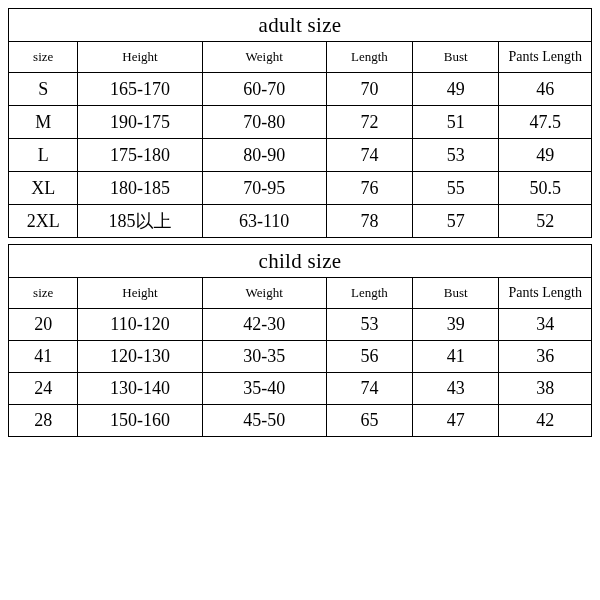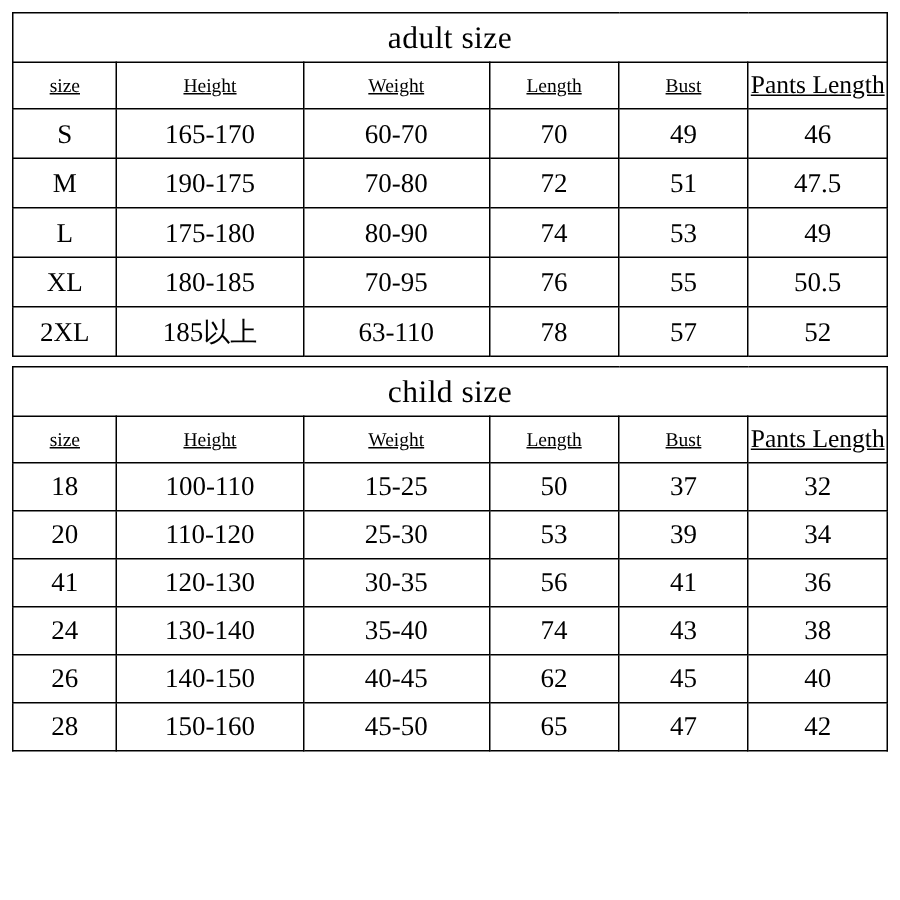--- a/index.html
+++ b/index.html
@@ -41,24 +41,23 @@
   }
   .tbl-title {
     font-size: 21px;
     font-weight: bold;
     height: 32px;
     letter-spacing: 0.3px;
   }
   .hdr {
     font-size: 13px;
     height: 30px;
-    text-decoration: underline;
   }
   .hdr.small {
-    font-size: 17px;
+    font-size: 14px;
   }
   .cell {
     font-size: 18px;
     height: 32px;
   }
   .cell.bold {
     font-weight: bold;
   }
   .col-size    { width: 66px; }
   .col-height  { width: 118px; }
@@ -153,31 +152,23 @@
       </tr>
       <tr>
         <td class="hdr">size</td>
         <td class="hdr">Height</td>
         <td class="hdr">Weight</td>
         <td class="hdr">Length</td>
         <td class="hdr">Bust</td>
         <td class="hdr small">Pants Length</td>
       </tr>
       <tr>
-        <td class="cell">18</td>
-        <td class="cell">100-110</td>
-        <td class="cell">15-25</td>
-        <td class="cell">50</td>
-        <td class="cell">37</td>
-        <td class="cell">32</td>
-      </tr>
-      <tr>
         <td class="cell">20</td>
         <td class="cell">110-120</td>
-        <td class="cell">25-30</td>
+        <td class="cell">42-30</td>
         <td class="cell">53</td>
         <td class="cell">39</td>
         <td class="cell">34</td>
       </tr>
       <tr>
         <td class="cell">41</td>
         <td class="cell">120-130</td>
         <td class="cell">30-35</td>
         <td class="cell">56</td>
         <td class="cell">41</td>
@@ -185,28 +176,20 @@
       </tr>
       <tr>
         <td class="cell">24</td>
         <td class="cell">130-140</td>
         <td class="cell">35-40</td>
         <td class="cell">74</td>
         <td class="cell">43</td>
         <td class="cell">38</td>
       </tr>
       <tr>
-        <td class="cell">26</td>
-        <td class="cell">140-150</td>
-        <td class="cell">40-45</td>
-        <td class="cell">62</td>
-        <td class="cell">45</td>
-        <td class="cell">40</td>
-      </tr>
-      <tr>
         <td class="cell">28</td>
         <td class="cell">150-160</td>
         <td class="cell">45-50</td>
         <td class="cell">65</td>
         <td class="cell">47</td>
         <td class="cell">42</td>
       </tr>
     </tbody>
   </table>
 

